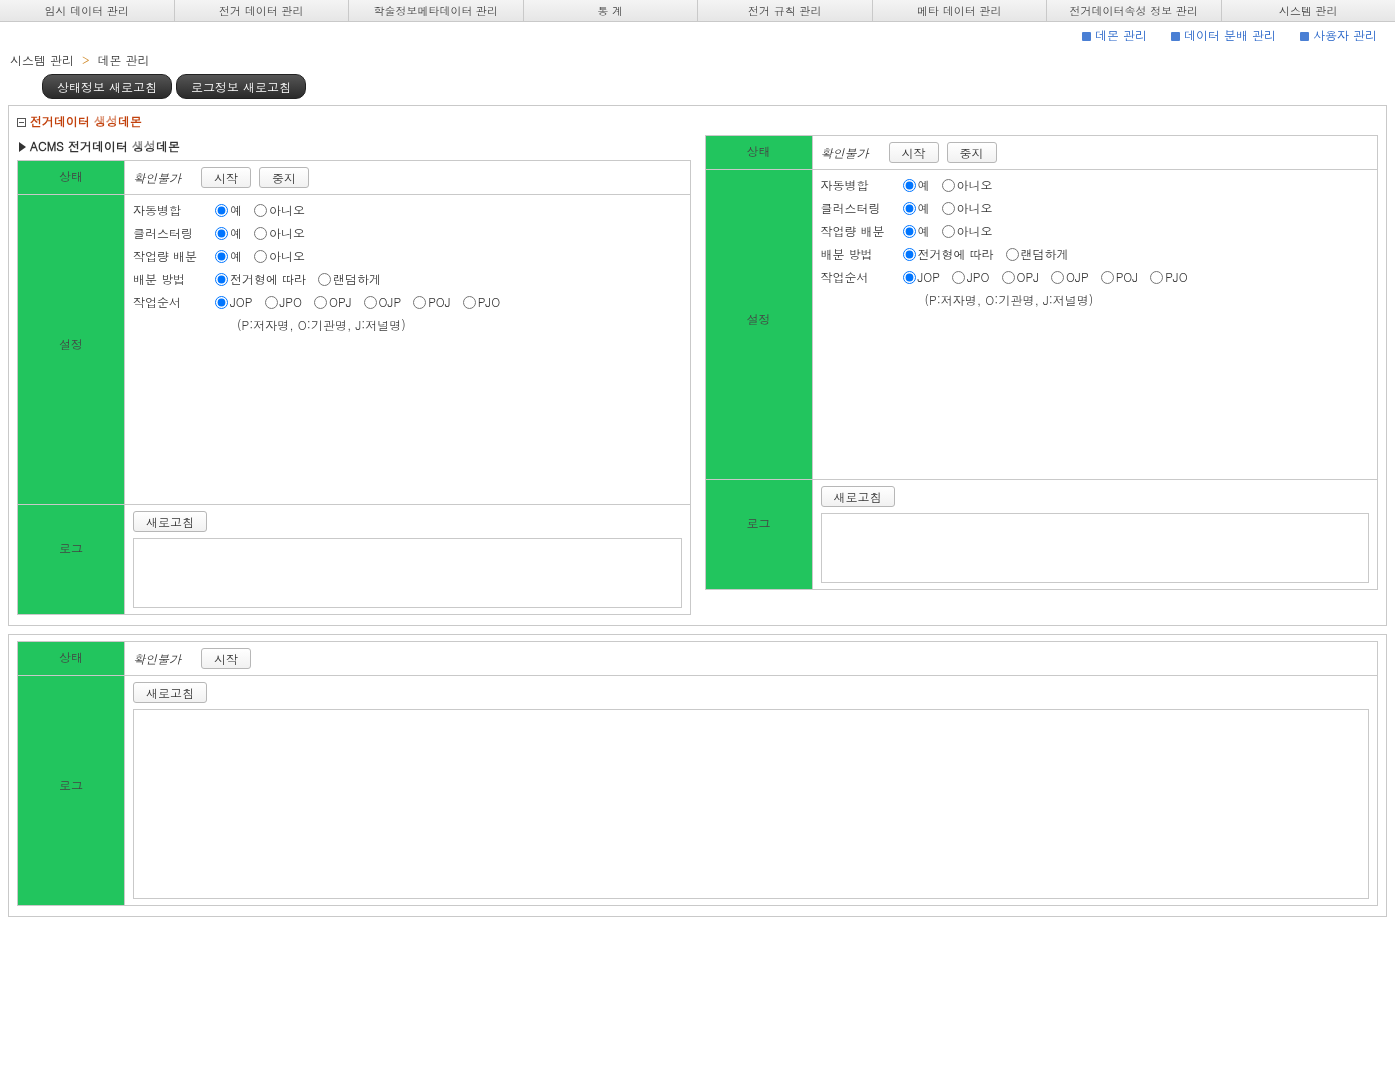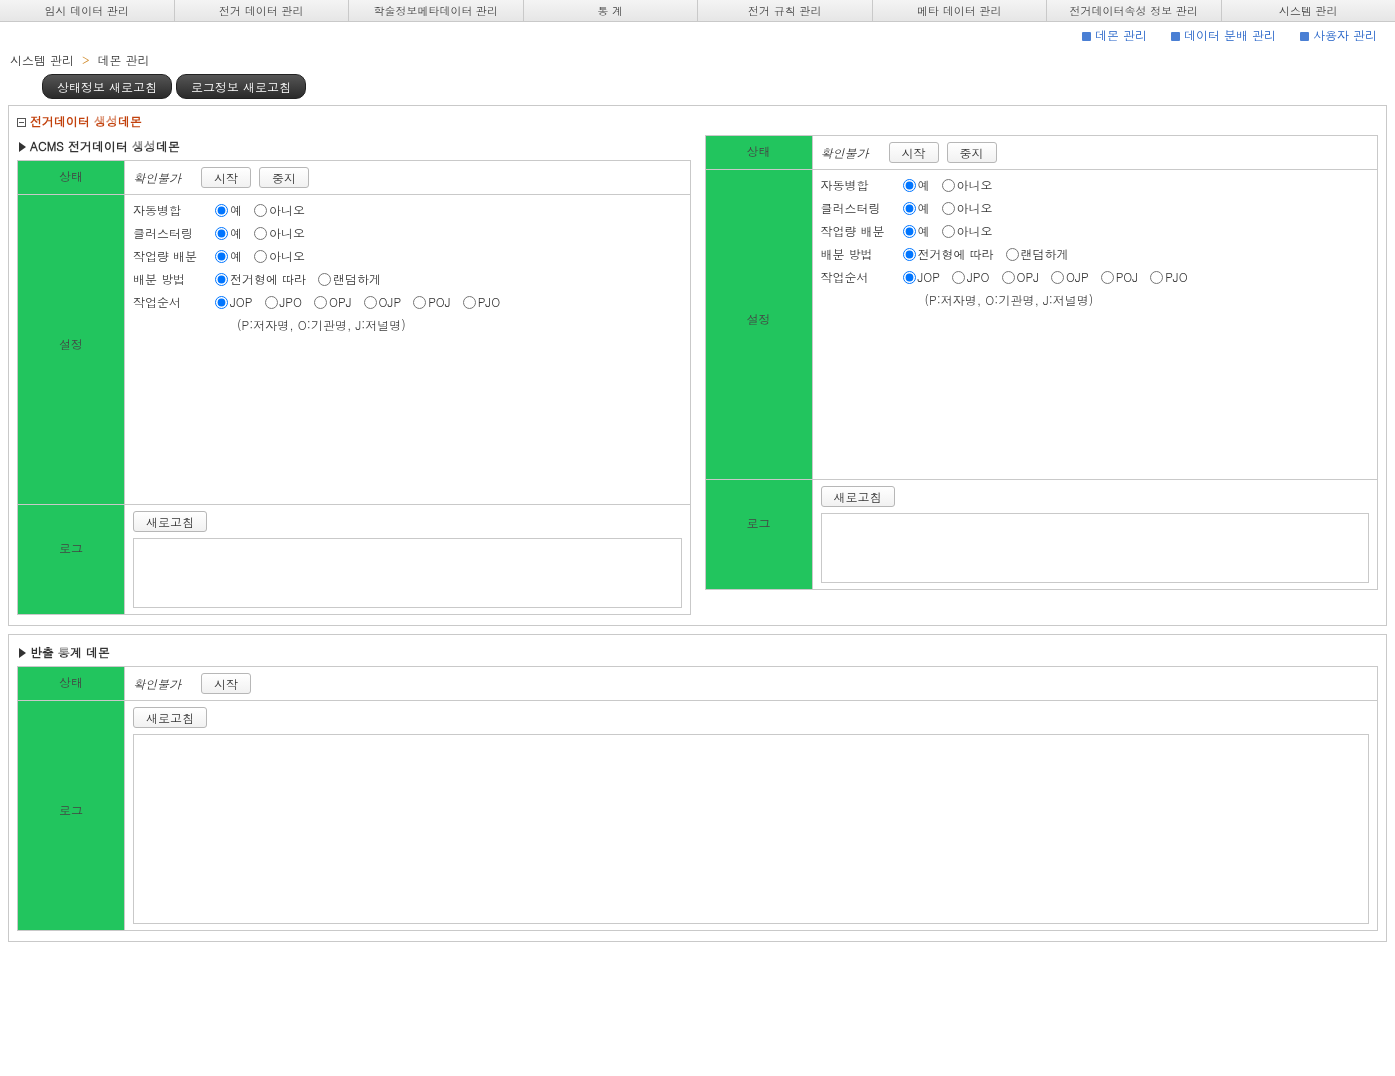--- a/index.html
+++ b/index.html
@@ -202,21 +202,20 @@
           </td>
         </tr>
         </tbody>
       </table>
     </div>
   </div>
 </div>
 
 <div class="panel">
   <div class="card">
-    <div class="card-title"><span class="tri"></span><span>반출 통계 데몬</span></div>
     <table class="frame">
       <tbody>
       <tr>
         <th>상태</th>
         <td>
           <span class="status-val">확인불가</span>
           <span class="btn">시작</span>
         </td>
       </tr>
       <tr>

